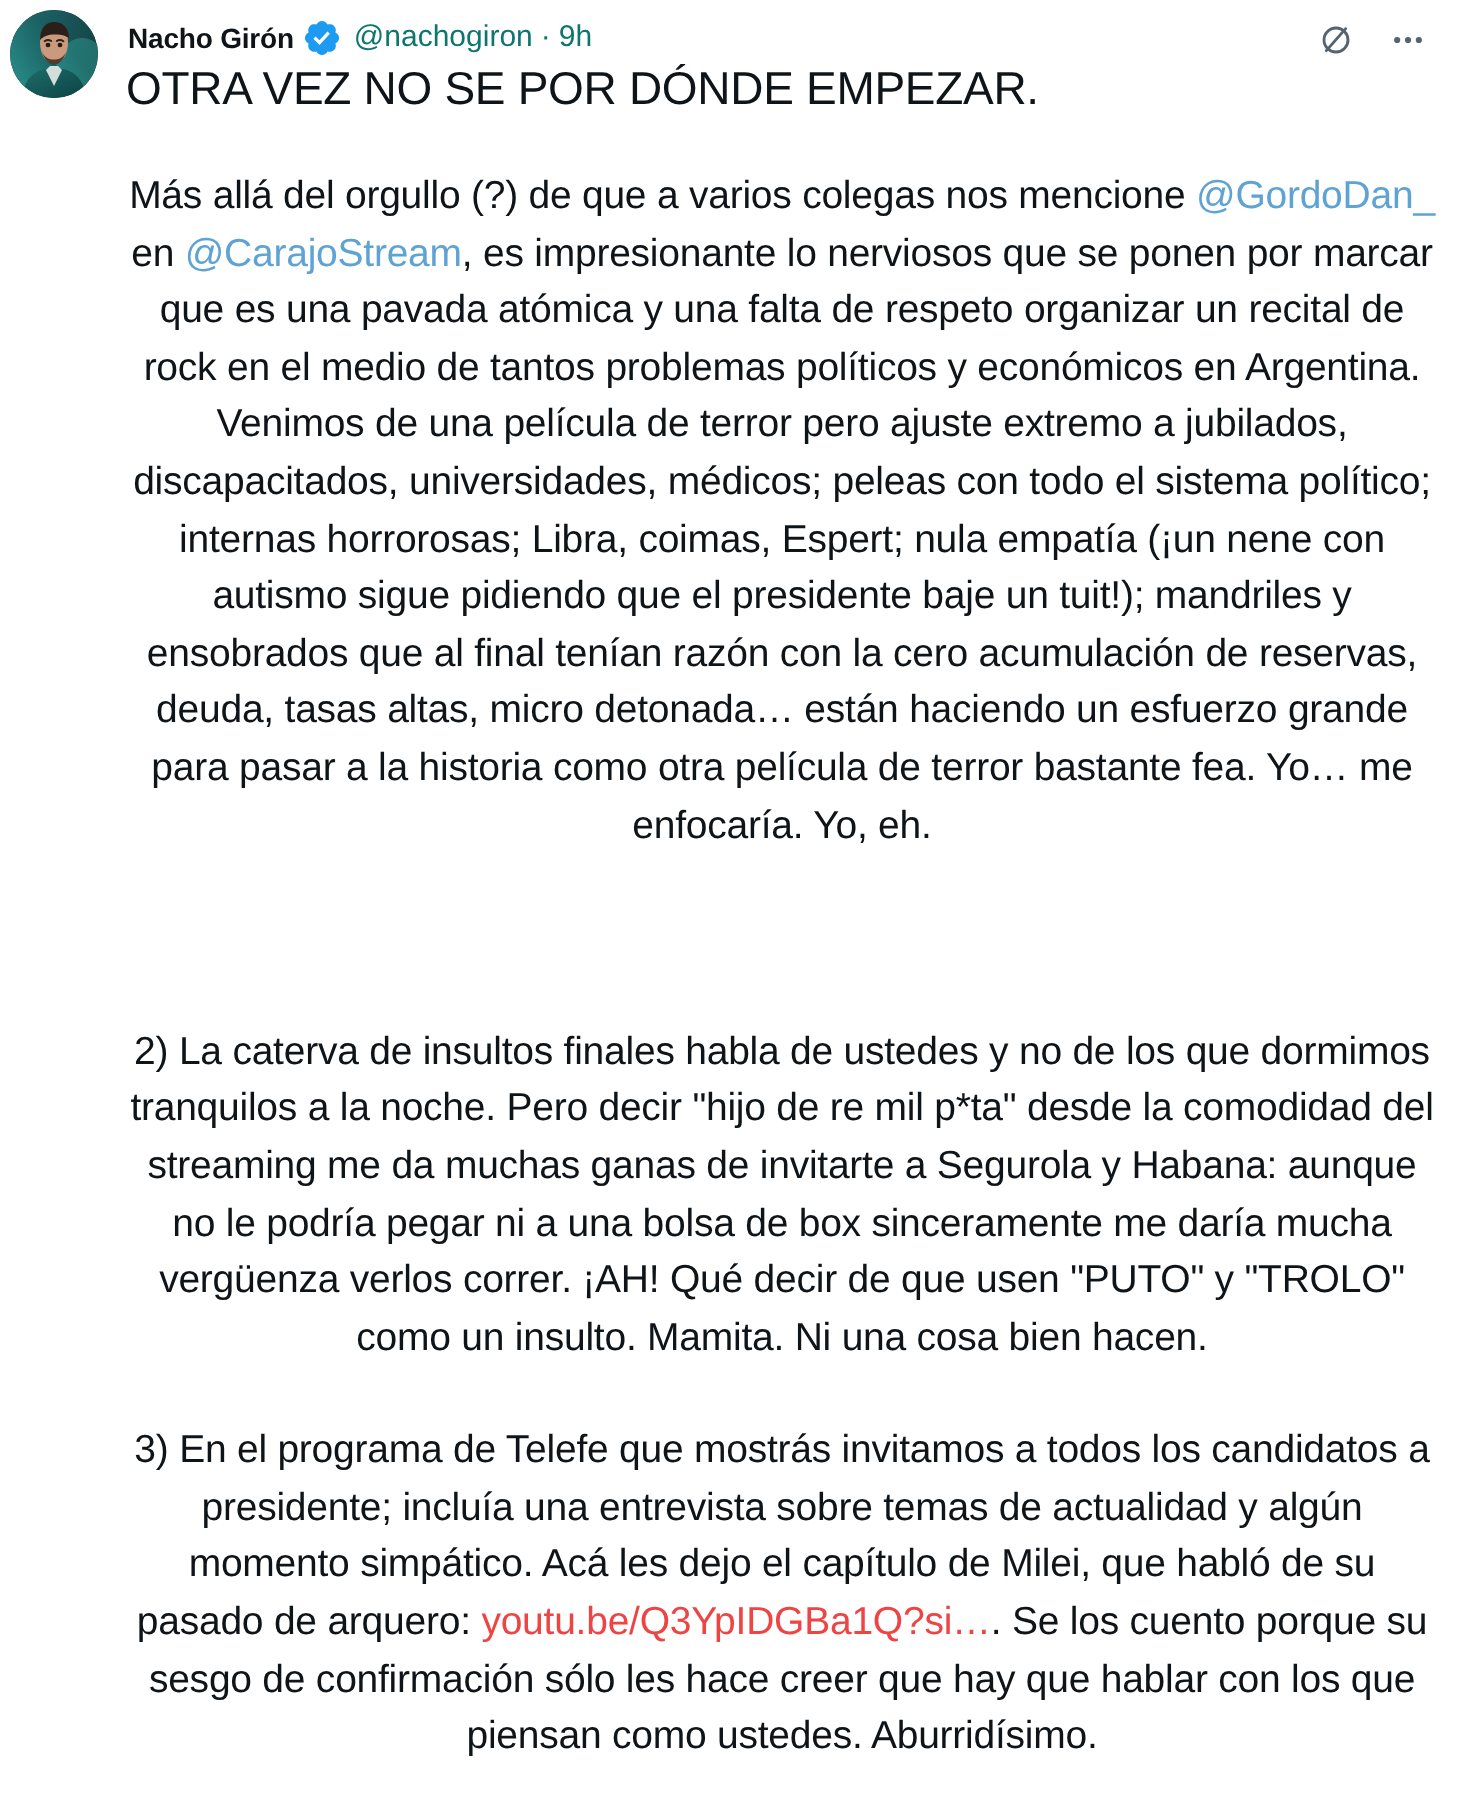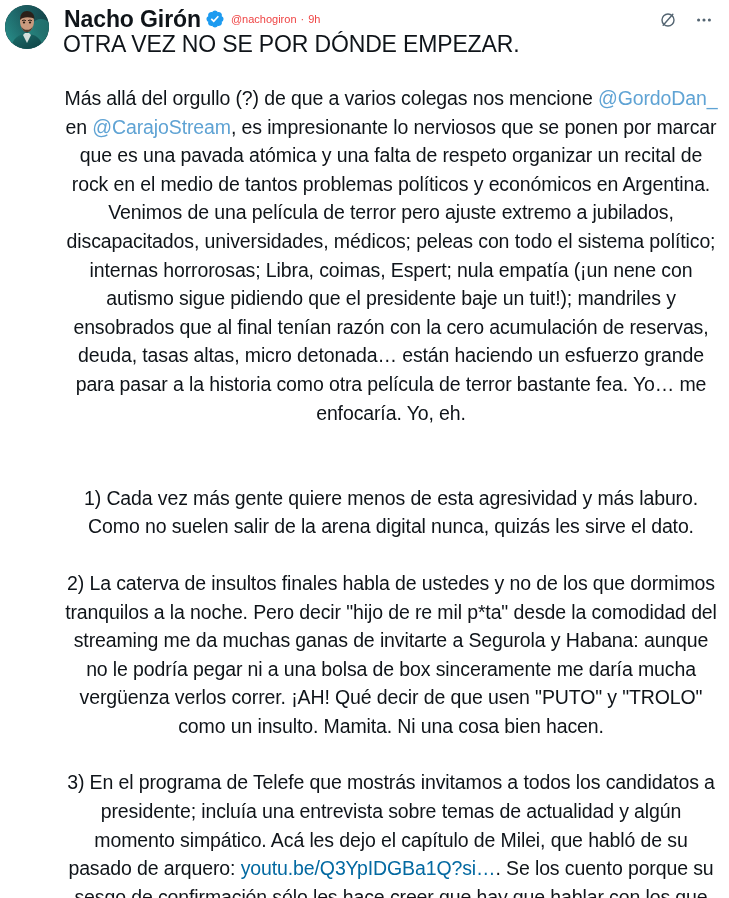--- a/index.html
+++ b/index.html
@@ -48,38 +48,38 @@
     flex: 1 1 auto;
     min-width: 0;
     display: flex;
     align-items: center;
     padding-left: 15px;
     height: 27px;
     white-space: nowrap;
   }
 
   .display-name {
-    font-size: 23px;
+    font-size: 14px;
     font-weight: 700;
     letter-spacing: -0.1px;
     color: #0f1419;
     line-height: 20px;
     text-align: right;
   }
 
   .verified-badge {
     display: inline-flex;
     margin-left: 4px;
     flex: 0 0 auto;
   }
   .verified-badge svg { display: block; }
 
   .handle, .dot-sep, .timestamp {
-    font-size: 11px;
-    color: #ef4444;
+    font-size: 15px;
+    color: #0f766e;
     font-weight: 400;
     line-height: 20px;
   }
   .handle { margin-left: 6px; }
   .dot-sep { margin: 0 4px; }
 
   .header-actions {
     position: absolute;
     top: 4px;
     right: 6px;
@@ -126,21 +126,21 @@
   }
 
   .para { margin: 0 0 28px 0; text-align: center; }
   .para:last-child { margin-bottom: 0; }
 
   .mention, .link {
     color: #5fa3d4;
     text-decoration: none;
     cursor: pointer;
   }
-  .link { color: #0369a1; }
+  .link { color: #ef4444; }
 </style>
 </head>
 <body>
 
 <div class="tweet">
 
   <div class="tweet-header">
 
     <div class="avatar">
       <svg viewBox="0 0 44 44" xmlns="http://www.w3.org/2000/svg" aria-hidden="true">
@@ -208,20 +208,20 @@
       </button>
     </div>
   </div>
 
   <div class="headline">OTRA VEZ NO SE POR DÓNDE EMPEZAR.</div>
 
   <div class="tweet-body">
 
     <p class="para"><span>Más allá del orgullo (?) de que a varios colegas nos mencione </span><a class="mention">@GordoDan_</a><span> en </span><a class="mention">@CarajoStream</a><span>, es impresionante lo nerviosos que se ponen por marcar que es una pavada atómica y una falta de respeto organizar un recital de rock en el medio de tantos problemas políticos y económicos en Argentina. Venimos de una película de terror pero ajuste extremo a jubilados, discapacitados, universidades, médicos; peleas con todo el sistema político; internas horrorosas; Libra, coimas, Espert; nula empatía (¡un nene con autismo sigue pidiendo que el presidente baje un tuit!); mandriles y ensobrados que al final tenían razón con la cero acumulación de reservas, deuda, tasas altas, micro detonada… están haciendo un esfuerzo grande para pasar a la historia como otra película de terror bastante fea. Yo… me enfocaría. Yo, eh.</span></p>
 
-    <p class="para"><br><span>1) Cada vez más gente quiere menos de esta agresividad y más laburo. Como no suelen salir de la arena digital nunca, quizás les sirve el dato.</span></p>
+    <p class="para"><br></p>
 
     <p class="para">2) La caterva de insultos finales habla de ustedes y no de los que dormimos tranquilos a la noche. Pero decir "hijo de re mil p*ta" desde la comodidad del streaming me da muchas ganas de invitarte a Segurola y Habana: aunque no le podría pegar ni a una bolsa de box sinceramente me daría mucha vergüenza verlos correr. ¡AH! Qué decir de que usen "PUTO" y "TROLO" como un insulto. Mamita. Ni una cosa bien hacen.</p>
 
     <p class="para"><span>3) En el programa de Telefe que mostrás invitamos a todos los candidatos a presidente; incluía una entrevista sobre temas de actualidad y algún momento simpático. Acá les dejo el capítulo de Milei, que habló de su pasado de arquero: </span><a class="link">youtu.be/Q3YpIDGBa1Q?si…</a><span>. Se los cuento porque su sesgo de confirmación sólo les hace creer que hay que hablar con los que piensan como ustedes. Aburridísimo.</span></p>
 
   </div>
 </div>
 
 </body></html>

